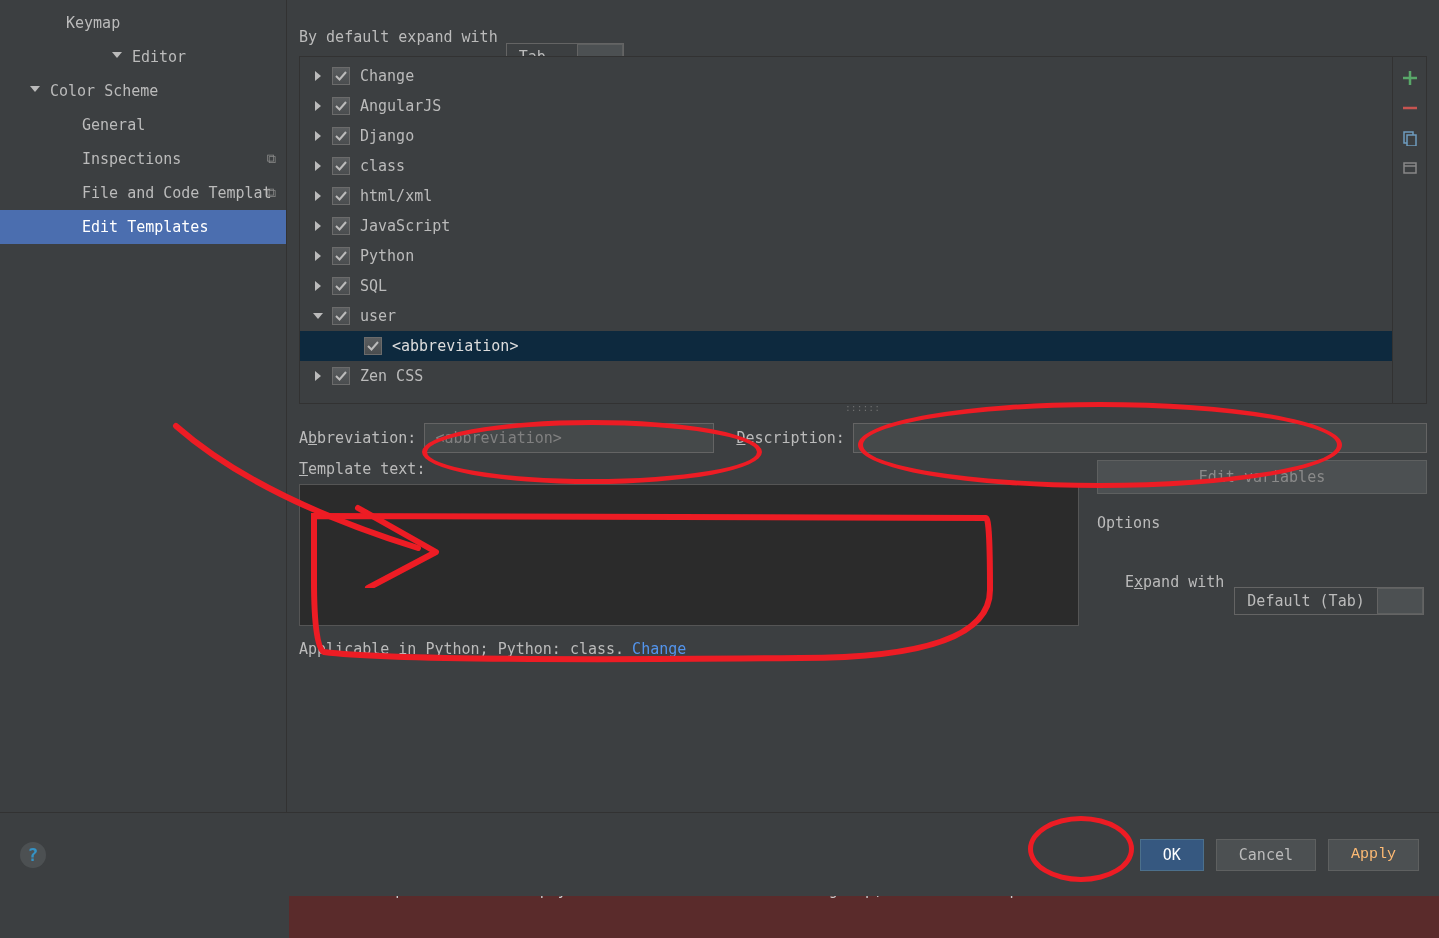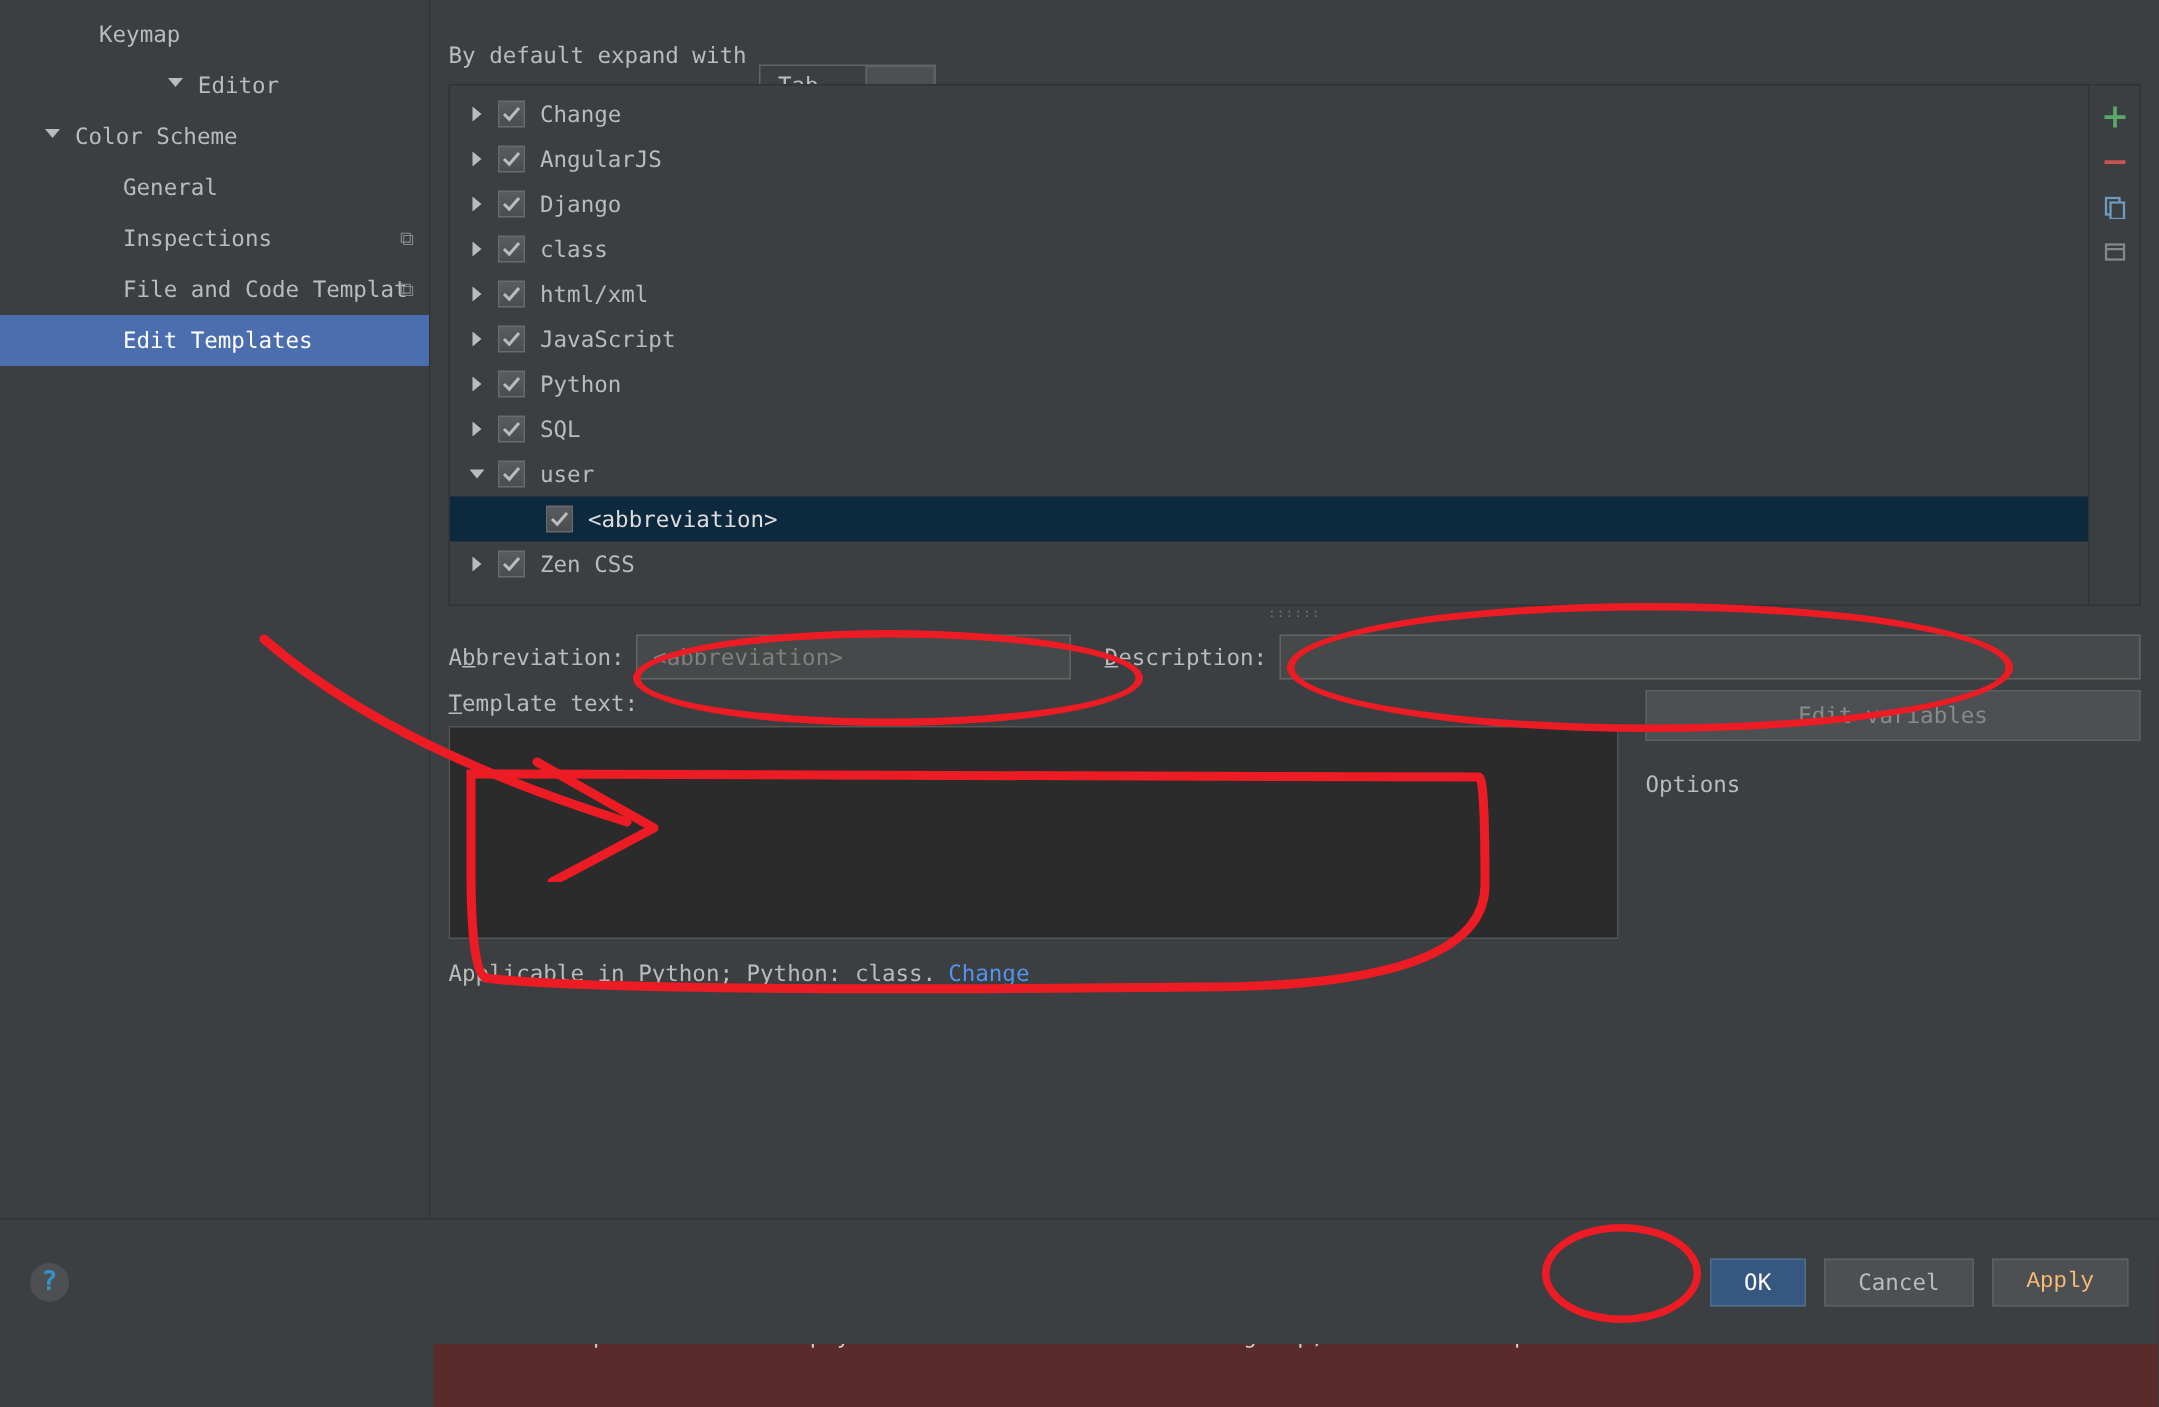--- a/index.html
+++ b/index.html
@@ -492,20 +492,31 @@
           <div class="tmpl-lbl"><span style="text-decoration:underline">T</span><span>emplate text:</span></div>
           <div class="tmpl-text"></div>
           <div class="applicable">
             <span>Applicable in Python; Python: class.</span>
             <span class="link">Change</span>
           </div>
         </div>
         <div class="right-col">
           <div class="btn-edit">Edit variables</div>
           <div class="options-title">Options</div>
+          <div class="opt-row">
+            <span class="lbl"><span>E</span><span style="text-decoration:underline">x</span><span>pand with</span></span>
+            <div class="combo opt-combo">
+              <span class="val">Default (Tab)</span>
+              <span class="btn">
+                  <svg width="10" height="6" viewBox="0 0 10 6">
+                    <path d="M0 0 L5 6 L10 0 Z" fill="#bbbbbb"></path>
+                  </svg>
+                </span>
+            </div>
+          </div>
         </div>
       </div>
     </div>
 
   </div>
 </div>
 
 <div class="error-bar">
   <div class="title">Cannot Save Settings:</div>
   <div>A live template with an empty text has been found in user group, such live templates cannot be invoked</div>

